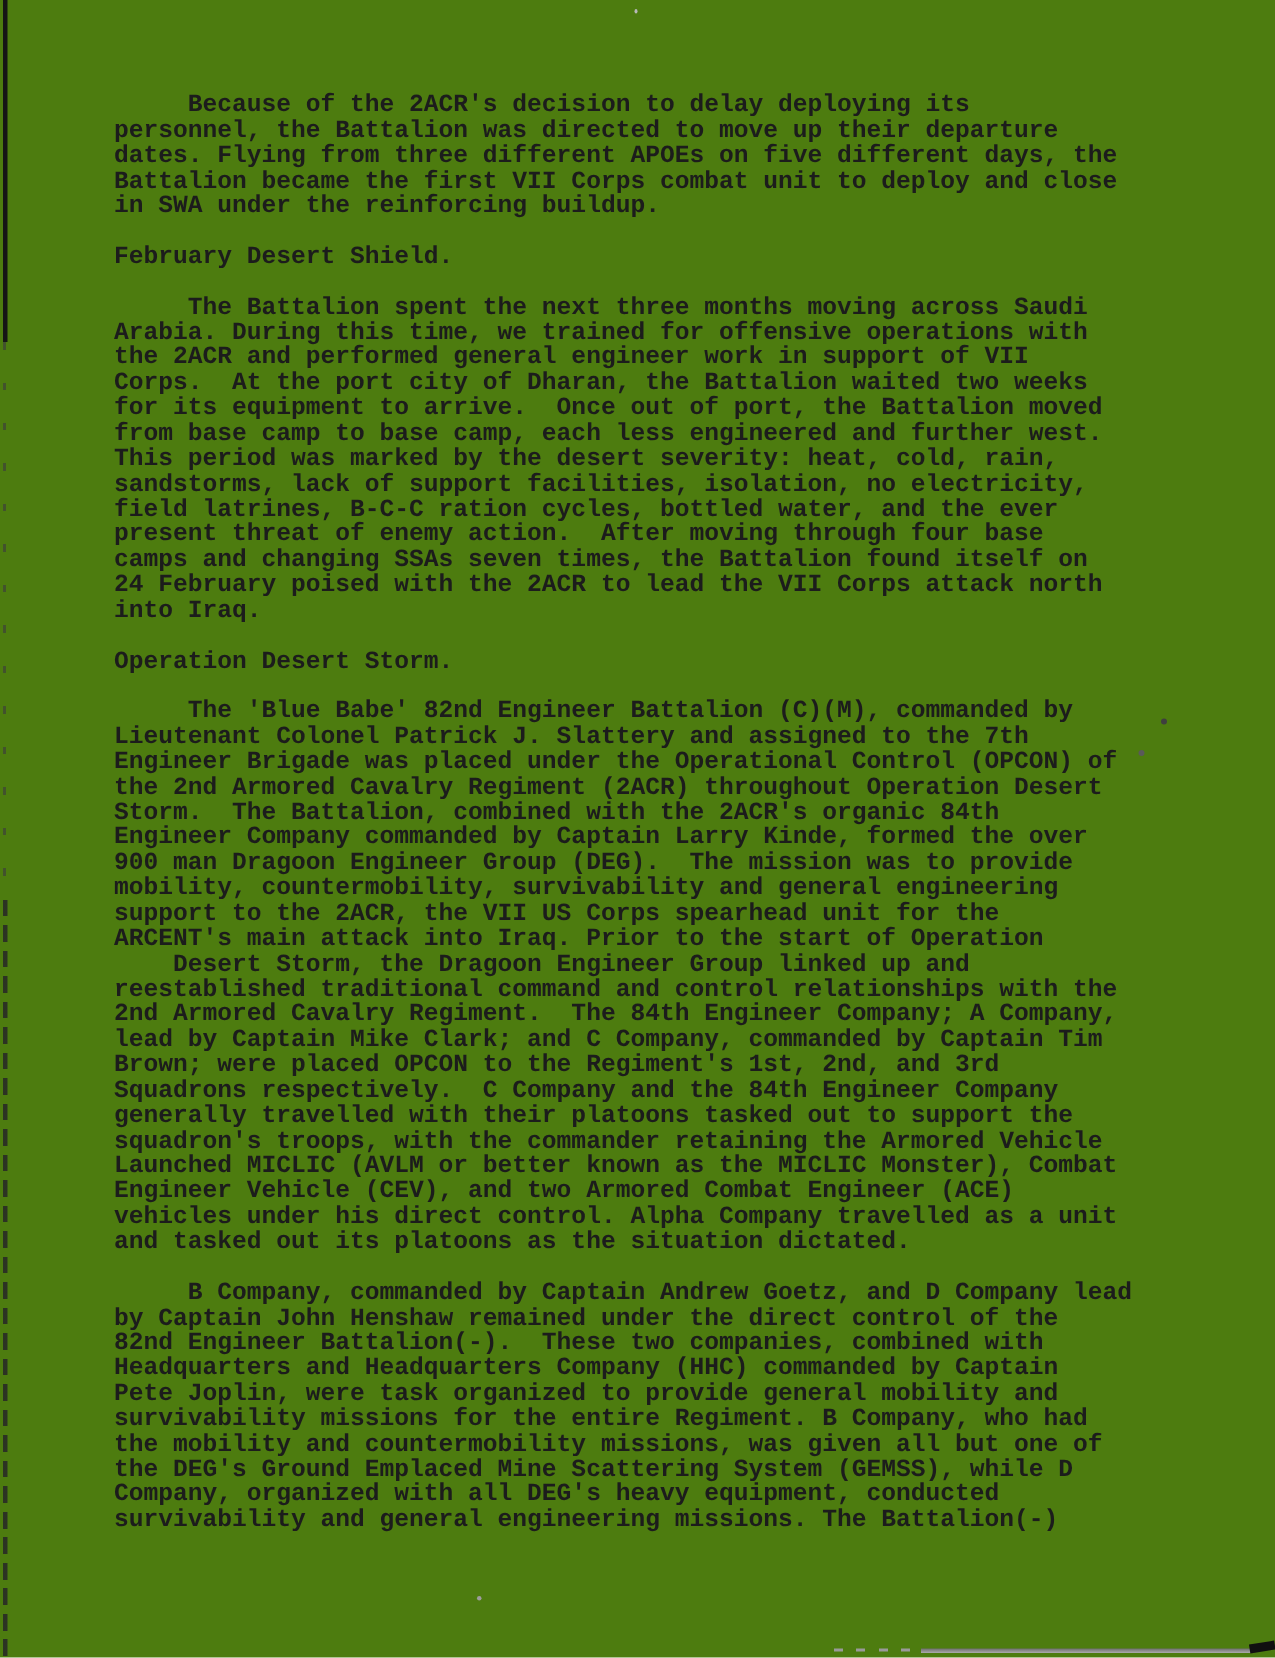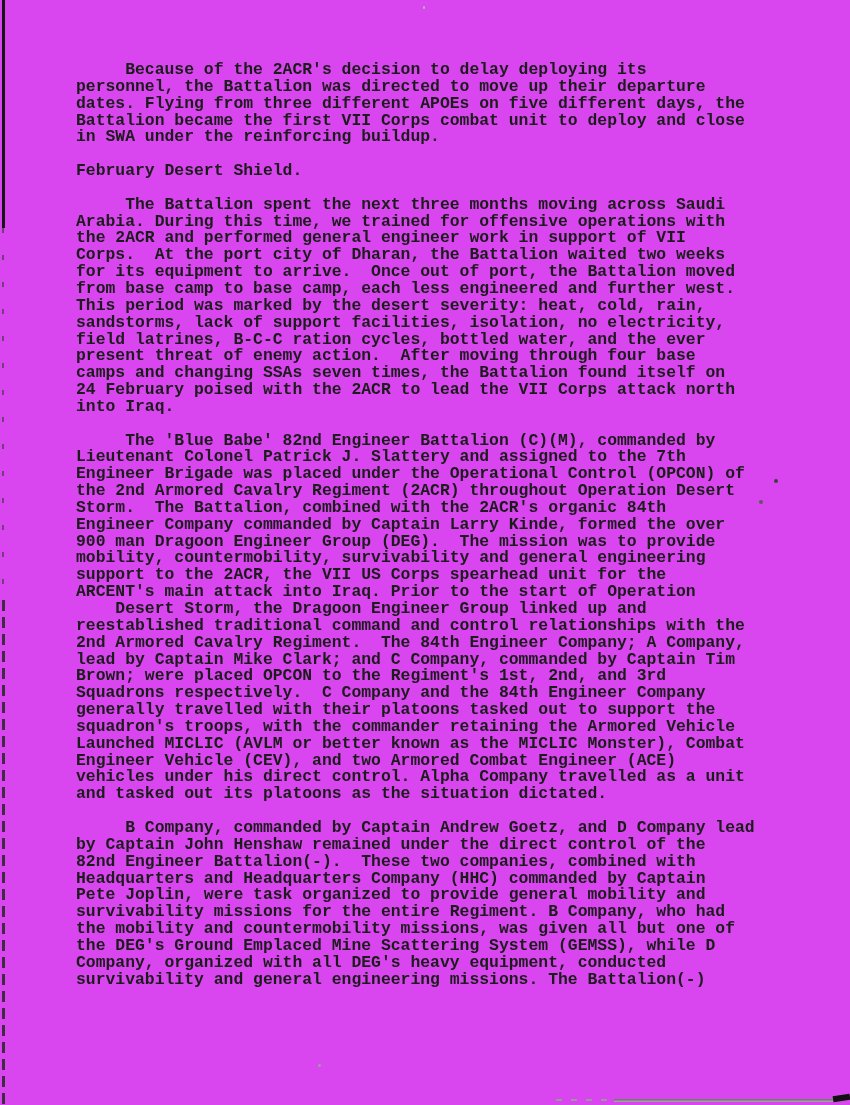--- a/index.html
+++ b/index.html
@@ -1,20 +1,20 @@
 <!DOCTYPE html>
 <html><head>
 <meta charset="utf-8">
 <style>
   html, body { margin: 0; padding: 0; background: #ffffff; }
   .page {
     position: relative;
     width: 850px;
     height: 1105px;
-    background: #d946ef;
+    background: #4d7c0f;
     overflow: hidden;
   }
   .doc {
     position: absolute;
     left: 76px;
     top: 62px;
     width: 700px;
     color: #1c1c1c;
     font-family: "Liberation Mono", "DejaVu Sans Mono", monospace;
     font-size: 16.4px;
@@ -102,20 +102,21 @@
 for its equipment to arrive.  Once out of port, the Battalion moved
 from base camp to base camp, each less engineered and further west.
 This period was marked by the desert severity: heat, cold, rain,
 sandstorms, lack of support facilities, isolation, no electricity,
 field latrines, B-C-C ration cycles, bottled water, and the ever
 present threat of enemy action.  After moving through four base
 camps and changing SSAs seven times, the Battalion found itself on
 24 February poised with the 2ACR to lead the VII Corps attack north
 into Iraq.</pre>
 
+    <pre class="block heading">Operation Desert Storm.</pre>
 
     <pre class="block">     The 'Blue Babe' 82nd Engineer Battalion (C)(M), commanded by
 Lieutenant Colonel Patrick J. Slattery and assigned to the 7th
 Engineer Brigade was placed under the Operational Control (OPCON) of
 the 2nd Armored Cavalry Regiment (2ACR) throughout Operation Desert
 Storm.  The Battalion, combined with the 2ACR's organic 84th
 Engineer Company commanded by Captain Larry Kinde, formed the over
 900 man Dragoon Engineer Group (DEG).  The mission was to provide
 mobility, countermobility, survivability and general engineering
 support to the 2ACR, the VII US Corps spearhead unit for the

